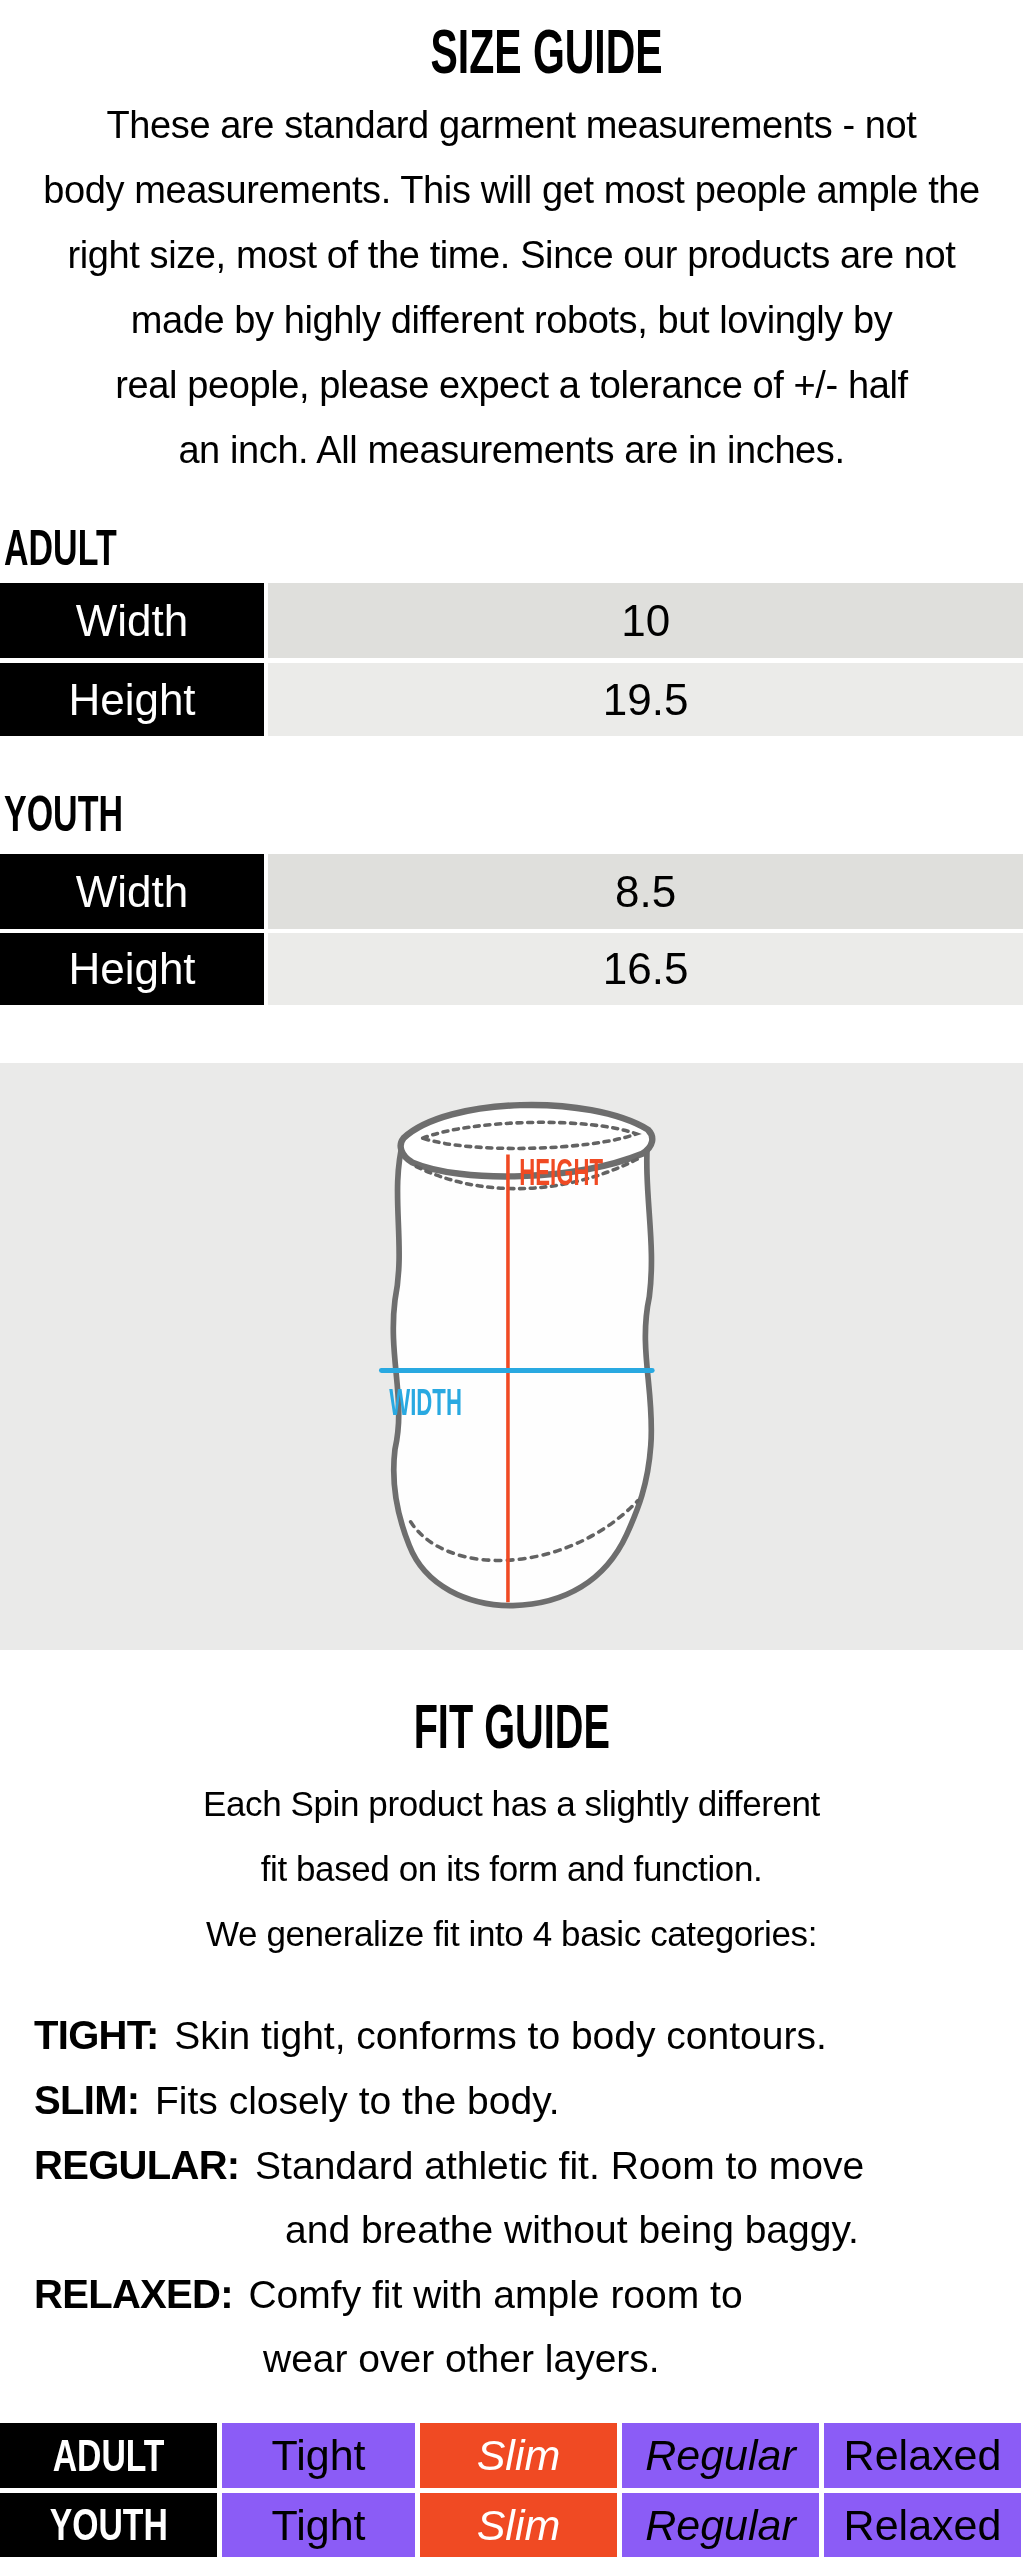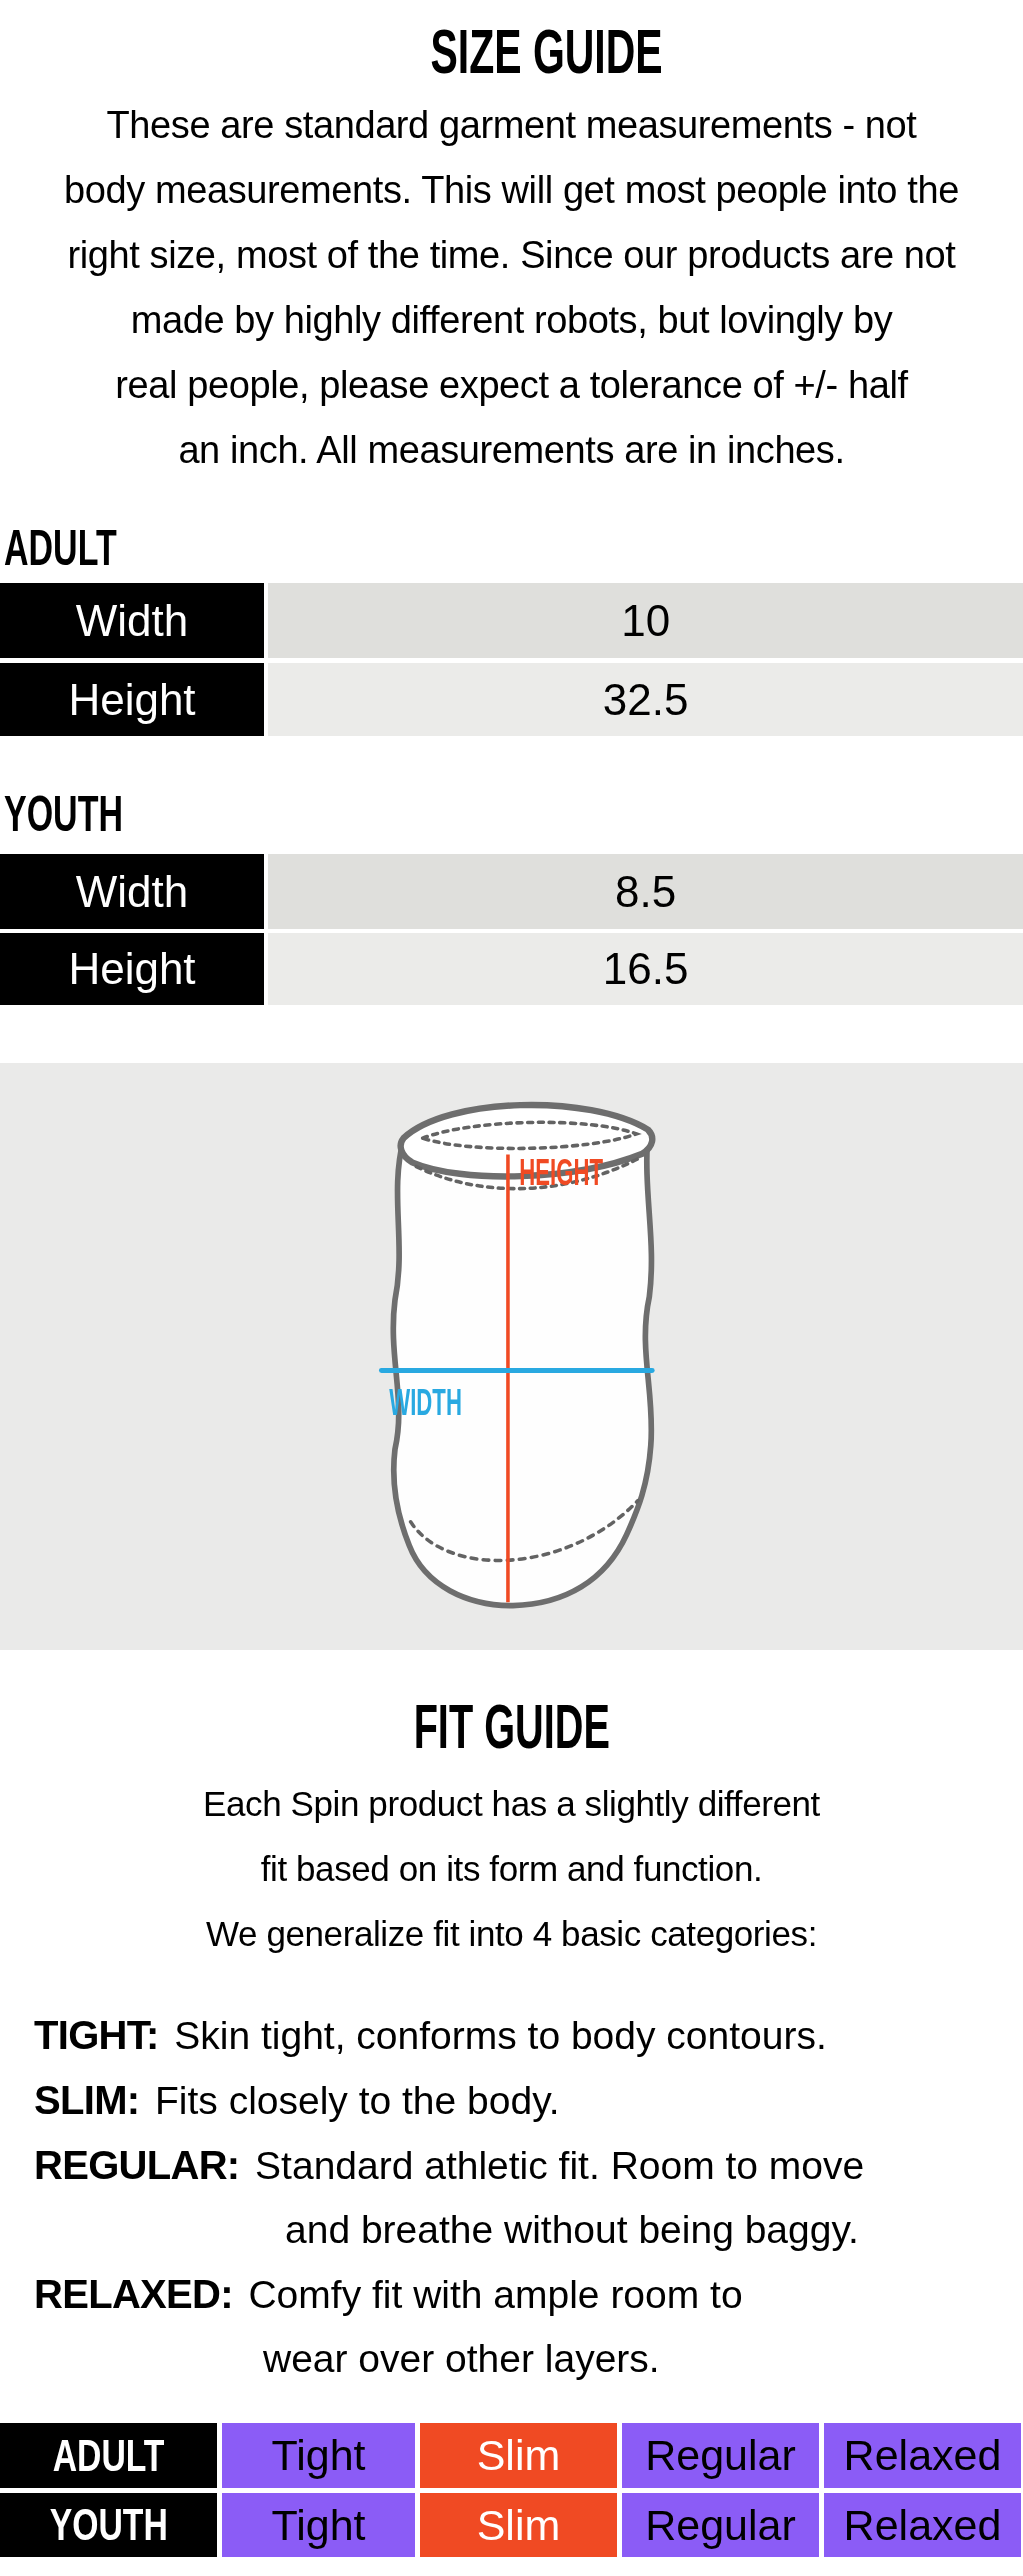--- a/index.html
+++ b/index.html
@@ -32,50 +32,50 @@
   .fit-text{margin-left:15.6px;}
   .fit-cont-regular{padding-left:285px;}
   .fit-cont-relaxed{padding-left:263px;}
   
   .ftable-row{position:absolute;left:0;width:1023px;display:flex;}
   .fcell{display:flex;align-items:center;justify-content:center;font-size:43px;}
   .fcell-group{width:217px;background:#000;color:#fff;}
   .fcell-group .cond{transform:scaleX(0.75);font-size:45px;}
   .fcell-opt{background:#8b5cf6;color:#000;margin-left:5px;}
   .fcell-slim{background:#f04a23;color:#fff;}
-  .w271{width:193px;}.w278{width:197px;}.w277{width:197px;}
+  .w271{width:193px;}.w278{width:197px;font-style:italic;}.w277{width:197px;}
 </style>
 </head>
 <body>
 
 <div id="page">
 
   <div class="abs center page-title">
     <span class="cond">SIZE GUIDE</span>
   </div>
 
   <div class="abs center intro">
     <div>These are standard garment measurements - not</div>
-    <div>body measurements. This will get most people into the</div>
+    <div>body measurements. This will get most people ample the</div>
     <div>right size, most of the time. Since our products are not</div>
     <div>made by highly different robots, but lovingly by</div>
     <div>real people, please expect a tolerance of +/- half</div>
     <div>an inch. All measurements are in inches.</div>
   </div>
 
   <div class="abs sec-heading" style="top:523px;">
     <span class="cond-left">ADULT</span>
   </div>
   <div class="mtable-row" style="top:583px;height:75px;">
     <div class="mcell-label">Width</div>
     <div class="mcell-value gray-dark">10</div>
   </div>
   <div class="mtable-row" style="top:663px;height:73px;">
     <div class="mcell-label">Height</div>
-    <div class="mcell-value gray-light">32.5</div>
+    <div class="mcell-value gray-light">19.5</div>
   </div>
 
   <div class="abs sec-heading" style="top:789px;">
     <span class="cond-left">YOUTH</span>
   </div>
   <div class="mtable-row" style="top:854px;height:75px;">
     <div class="mcell-label">Width</div>
     <div class="mcell-value gray-dark">8.5</div>
   </div>
   <div class="mtable-row" style="top:933px;height:72px;">

